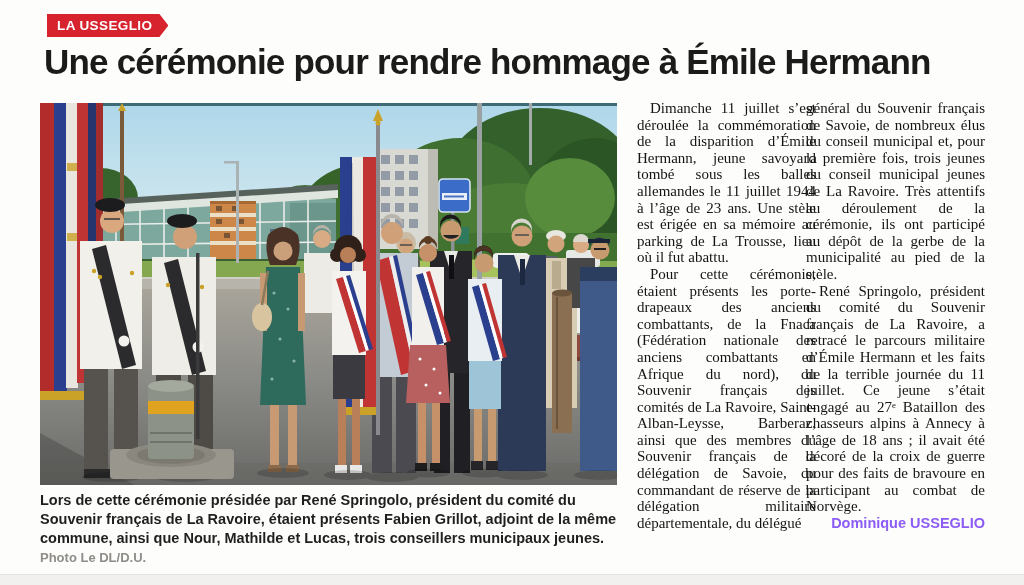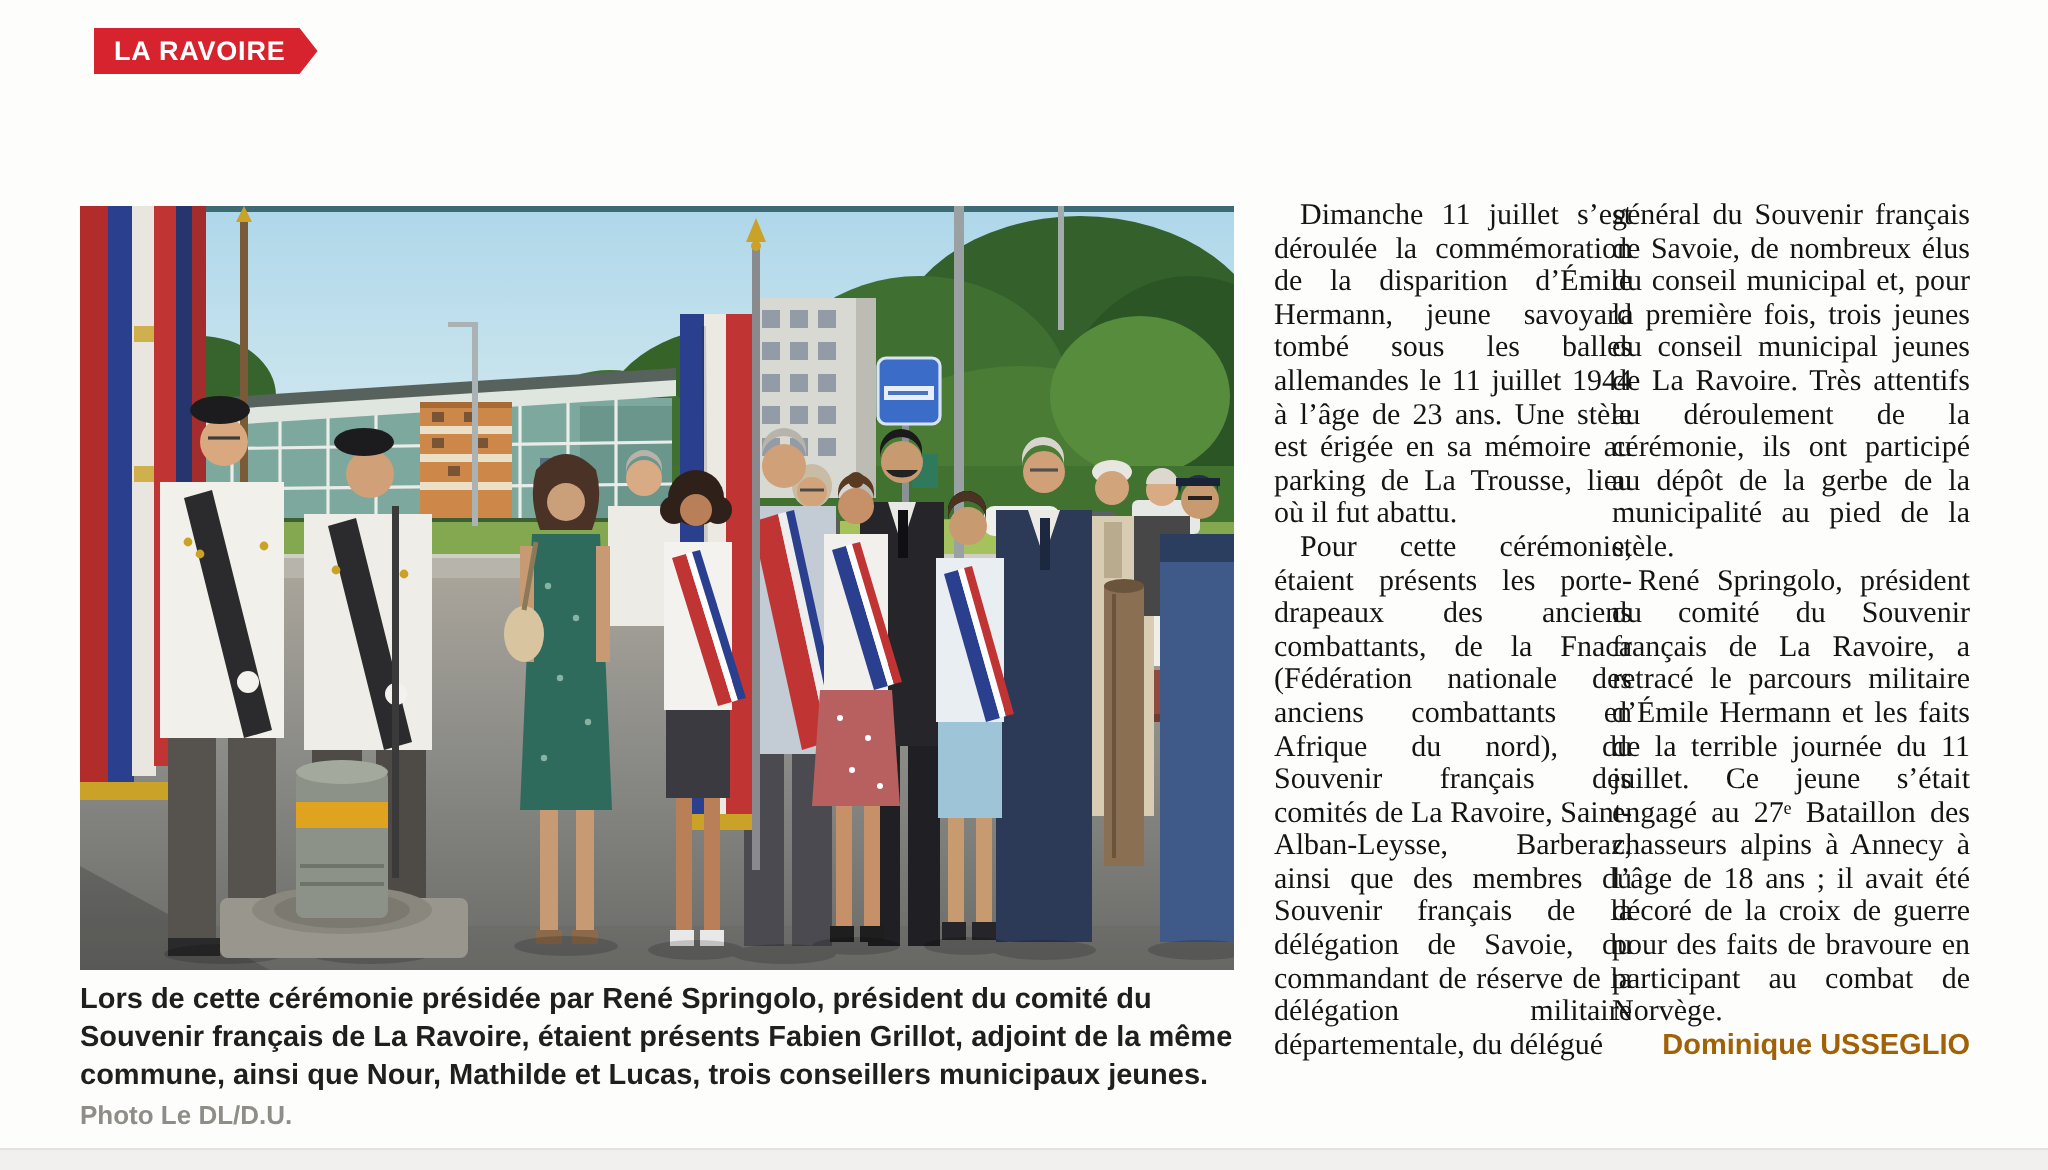--- a/index.html
+++ b/index.html
@@ -21,32 +21,33 @@
            font-size:14.5px;font-weight:700;line-height:19px;}
   .caption .credit{font-weight:700;color:#8f8d88;font-size:13px;}
   
   .col{position:absolute;top:100px;width:179px;font-family:"Liberation Serif",serif;
        font-size:15px;line-height:16.6px;color:#141412;text-align:justify;}
   .col-1{left:637px;}
   .col-2{left:806px;}
   .col p{margin:0;}
   .col p.indent{text-indent:13px;}
   .byline{text-align:right;font-family:"Liberation Sans",sans-serif;font-weight:700;
-          font-size:14.5px;margin-top:4px;color:#a16207;}
+          font-size:14.5px;margin-top:4px;color:#8b5cf6;}
   
   .bottom-strip{position:absolute;left:0;top:574px;width:1024px;height:11px;
                 background:#f1f0ee;border-top:1px solid #e3e2df;}
 </style>
 </head>
 <body>
 
 <div class="page" style="--brand-red: #d6232d;">
 
-  <div class="kicker">LA RAVOIRE</div>
-
+  <div class="kicker">LA USSEGLIO</div>
+
+  <h1 class="headline" style="margin:0;">Une cérémonie pour rendre hommage à Émile Hermann</h1>
 
   <div class="photo">
 
     <svg viewBox="0 0 577 382" preserveAspectRatio="none">
       <defs>
         <linearGradient id="sky" x1="0" y1="0" x2="0" y2="1">
           <stop offset="0" stop-color="#aed7ea"></stop>
             <stop offset="1" stop-color="#e6f2f1"></stop>
         </linearGradient>
         <linearGradient id="road" x1="0" y1="0" x2="0" y2="1">

